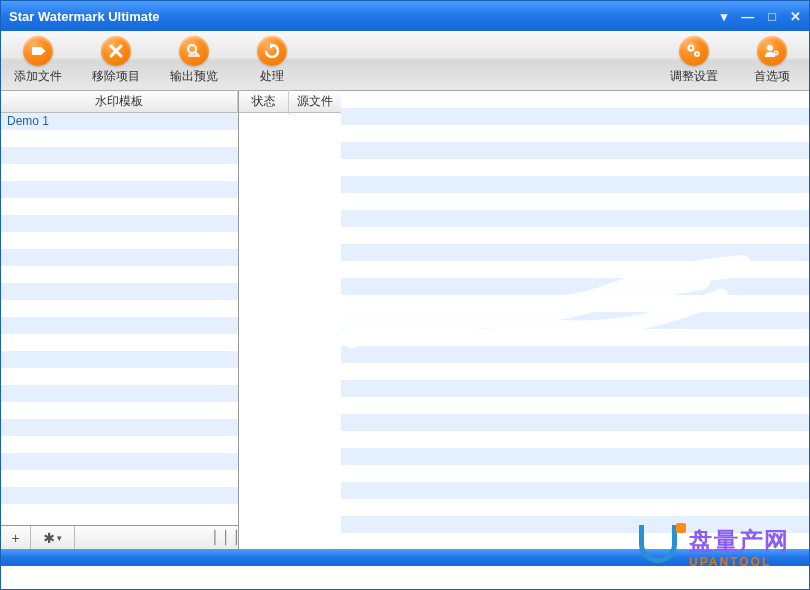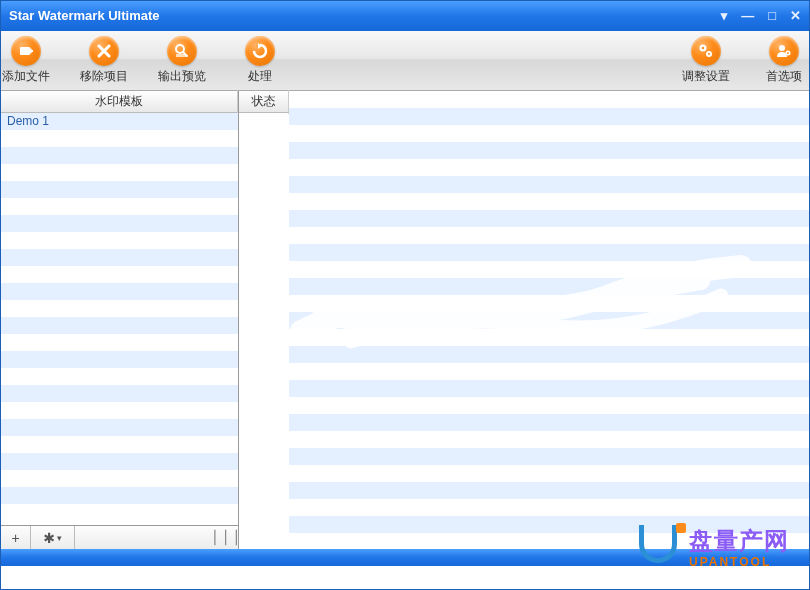--- a/index.html
+++ b/index.html
@@ -1,24 +1,24 @@
 <!DOCTYPE html>
 <html><head>
 <meta charset="utf-8">
 <style>
 * { margin: 0; padding: 0; box-sizing: border-box; }
 body { font-family: "Microsoft YaHei", Tahoma, sans-serif; font-size: 12px; background: #fff; }
 .window { width: 810px; height: 590px; border: 1px solid #1a5fb4; background: #fff; position: relative; overflow: hidden; }
 
-.titlebar { height: 30px; background: linear-gradient(to bottom, #4a9eff 0%, #2176e8 50%, #1568d8 100%); display: flex; align-items: flex-end; padding: 8px 8px; color: #fff; }
+.titlebar { height: 30px; background: linear-gradient(to bottom, #4a9eff 0%, #2176e8 50%, #1568d8 100%); display: flex; align-items: center; padding: 8px 8px; color: #fff; }
 .titlebar-text { font-weight: bold; font-size: 13px; flex: 1; }
 .titlebar-controls { display: flex; gap: 14px; align-items: center; }
 .titlebar-controls span { cursor: pointer; font-size: 13px; font-weight: bold; color: #e8f2ff; }
 
-.toolbar { height: 60px; background: linear-gradient(to bottom, #f8f8f8 0%, #e8e8e8 45%, #d8d8d8 50%, #e8e8e8 100%); border-bottom: 1px solid #aaa; display: flex; align-items: center; padding: 0 0; gap: 28px; text-align: right; }
+.toolbar { height: 60px; background: linear-gradient(to bottom, #f8f8f8 0%, #e8e8e8 45%, #d8d8d8 50%, #e8e8e8 100%); border-bottom: 1px solid #aaa; display: flex; align-items: center; padding: 0 12px; gap: 28px; text-align: right; }
 .toolbar-spacer { flex: 1; }
 .tool-btn { display: flex; flex-direction: column; align-items: center; gap: 2px; cursor: pointer; min-width: 50px; }
 .tool-icon { width: 30px; height: 30px; border-radius: 50%; background: radial-gradient(circle at 35% 30%, #ffb366 0%, #ff8c1a 40%, #e67300 100%); display: flex; align-items: center; justify-content: center; color: #fff; font-size: 15px; box-shadow: inset 0 2px 3px rgba(255,255,255,0.5), 0 1px 2px rgba(0,0,0,0.2); }
 .tool-label { font-size: 12px; color: #333; white-space: nowrap; }
 
 .content { display: flex; height: 458px; }
 .left-panel { width: 238px; border-right: 1px solid #999; display: flex; flex-direction: column; }
 .right-panel { flex: 1; display: flex; flex-direction: row; }
 
 .col-header { height: 22px; background: linear-gradient(to bottom, #fff, #e8e8e8); border-bottom: 1px solid #bbb; display: flex; align-items: center; font-size: 12px; color: #333; }
@@ -166,20 +166,21 @@
           <span>✱</span>
           <span style="font-size:9px;">▾</span>
         </div>
         <div class="bottom-drag">⎪⎪⎪</div>
       </div>
     </div>
 
     <div class="right-panel">
       <div class="col-header">
         <div class="col-header-cell status">状态</div>
+        <div class="col-header-cell source">源文件</div>
       </div>
       <div class="list-body">
         <div class="stripe-row"></div>
           <div class="stripe-row"></div>
           <div class="stripe-row"></div>
           <div class="stripe-row"></div>
           <div class="stripe-row"></div>
           <div class="stripe-row"></div>
           <div class="stripe-row"></div>
           <div class="stripe-row"></div>

